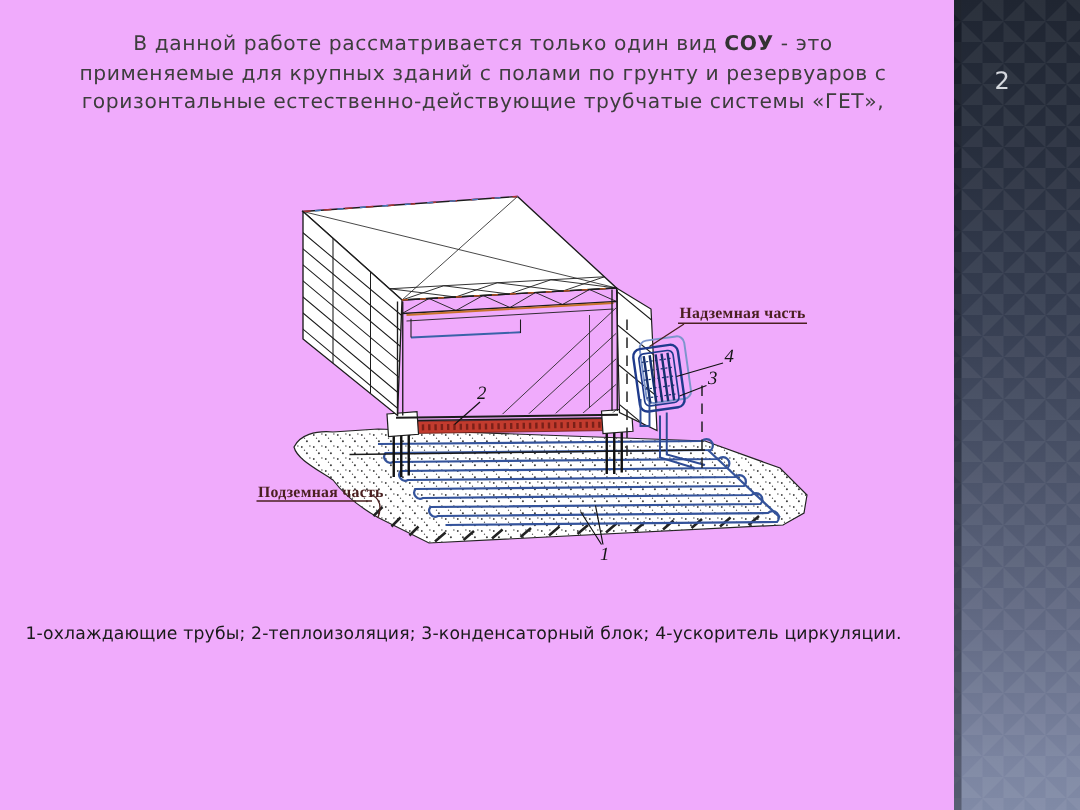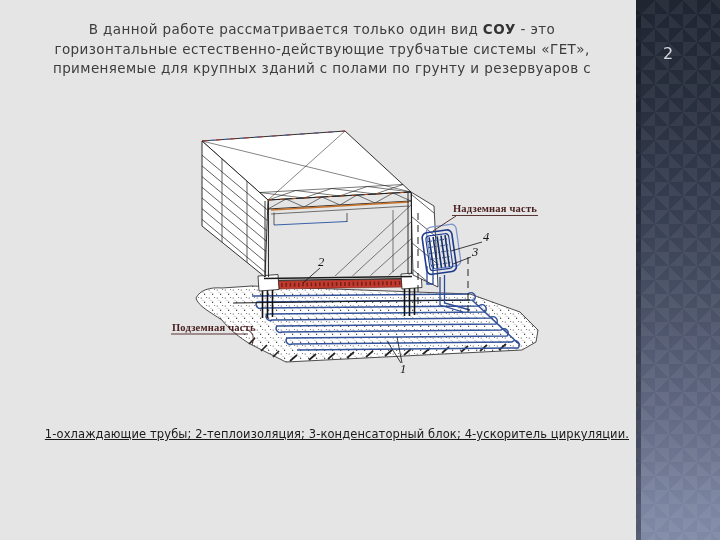--- a/index.html
+++ b/index.html
@@ -1,28 +1,28 @@
 <!DOCTYPE html>
 <html><head>
 <meta charset="utf-8">
 <style>
   html,body{margin:0;padding:0;}
   .slide{
-    position:relative; width:720px; height:540px; background:#e5e5e5; overflow:hidden;
+    position:relative; width:720px; height:540px; background:#f0abfc; overflow:hidden;
     font-family:"DejaVu Sans","Liberation Sans",sans-serif;
   }
   .title{
     position:absolute; left:17px; top:20px; width:610px;
     text-align:center; font-size:13.5px; line-height:19.5px;
     color:#3d3d3d; letter-spacing:0.4px;
   }
   .title b{color:#333333;}
   .caption{
-    position:absolute; left:17px; top:427px; width:612px;
-    text-align:right; font-size:11.5px; color:#1a1a1a; letter-spacing:0.1px;text-decoration:underline;
+    position:absolute; left:17px; top:415px; width:612px;
+    text-align:left; font-size:11.5px; color:#1a1a1a; letter-spacing:0.1px;
   }
   .diagram{position:absolute; left:163px; top:125px; width:382px; height:275px;}
   .sidebar{
     position:absolute; right:0; top:0; width:84px; height:540px; box-sizing:border-box;
     background-color:#3e465a;
     background-image:
       linear-gradient(45deg, rgba(255,255,255,0.055) 25%, transparent 25%, transparent 75%, rgba(255,255,255,0.055) 75%),
       linear-gradient(-45deg, rgba(255,255,255,0.055) 25%, transparent 25%, transparent 75%, rgba(255,255,255,0.055) 75%),
       linear-gradient(180deg, #1f2531 0%, #272e3d 18%, #353d50 38%, #4a5268 58%, #636b85 78%, #7b84a0 94%, #808aa6 100%);
     background-size:28px 28px, 28px 28px, 100% 100%;
@@ -37,22 +37,22 @@
   .lbl{fill:#4a2020; font-weight:bold; font-size:10.5px; letter-spacing:0.2px;}
   .num{fill:#151515; font-size:12.5px; font-style:italic;}
 </style>
 </head>
 <body>
 
 <div class="slide">
 
   <div class="title">
     <div><span>В данной работе рассматривается только один вид </span><b>СОУ</b><span> - это</span></div>
+    <div>применяемые для крупных зданий с полами по грунту и резервуаров с</div>
     <div>горизонтальные естественно-действующие трубчатые системы «ГЕТ»,</div>
-    <div>применяемые для крупных зданий с полами по грунту и резервуаров с</div>
   </div>
 
   <svg class="diagram" viewBox="163 125 382 275" xmlns="http://www.w3.org/2000/svg">
     <defs>
       <pattern id="stip" width="8" height="8" patternUnits="userSpaceOnUse">
         <circle cx="1.2" cy="2" r="0.6" fill="#3f3f3f"></circle>
         <circle cx="4.6" cy="6.2" r="0.7" fill="#3f3f3f"></circle>
         <circle cx="6.6" cy="1.4" r="0.5" fill="#4a4a4a"></circle>
         <circle cx="3" cy="4.2" r="0.45" fill="#555555"></circle>
       </pattern>

